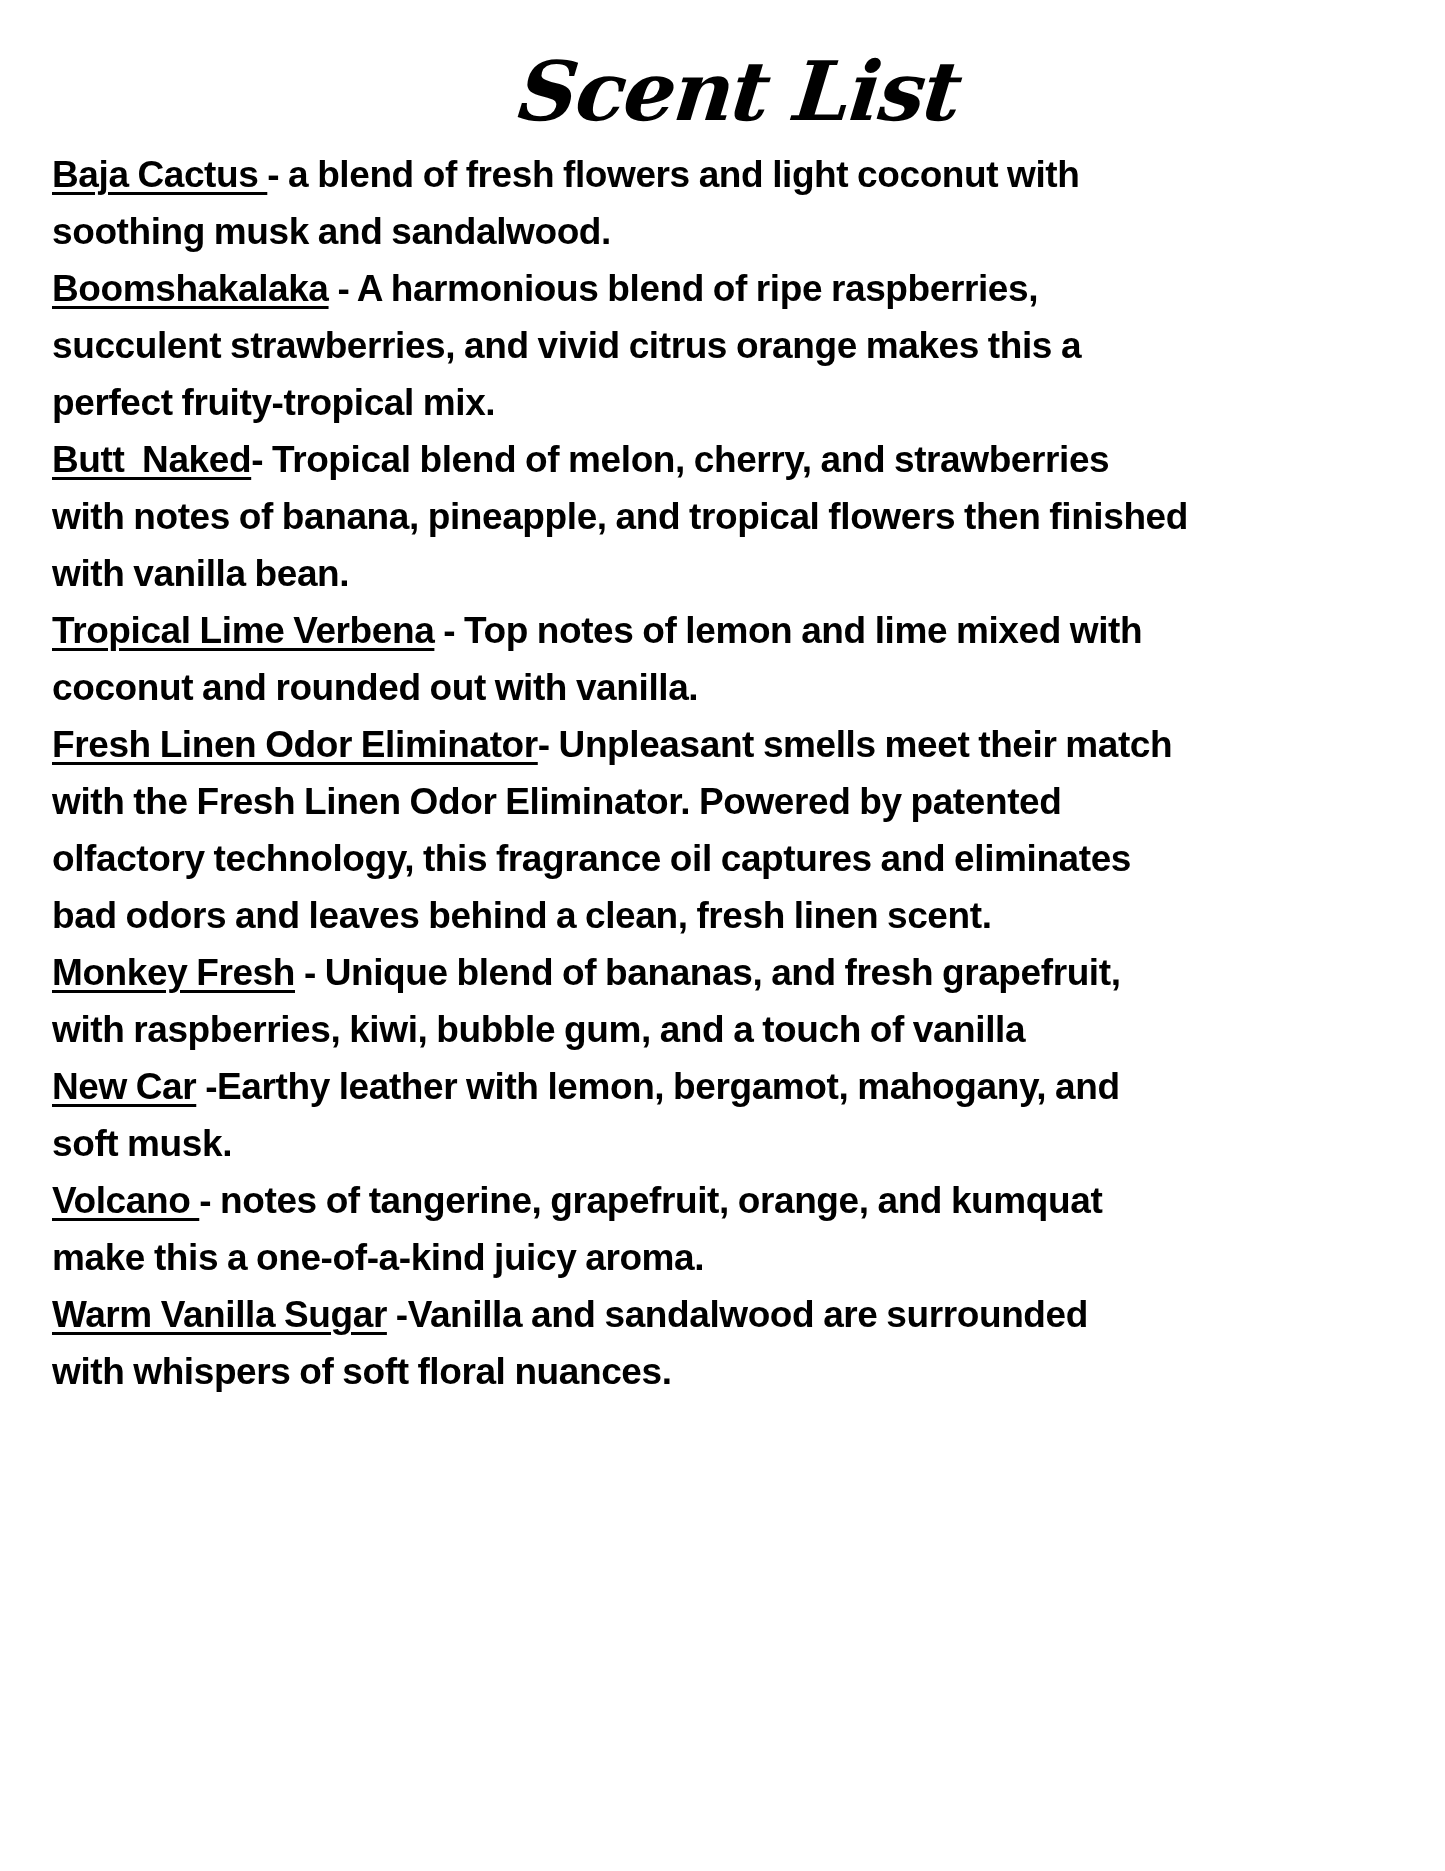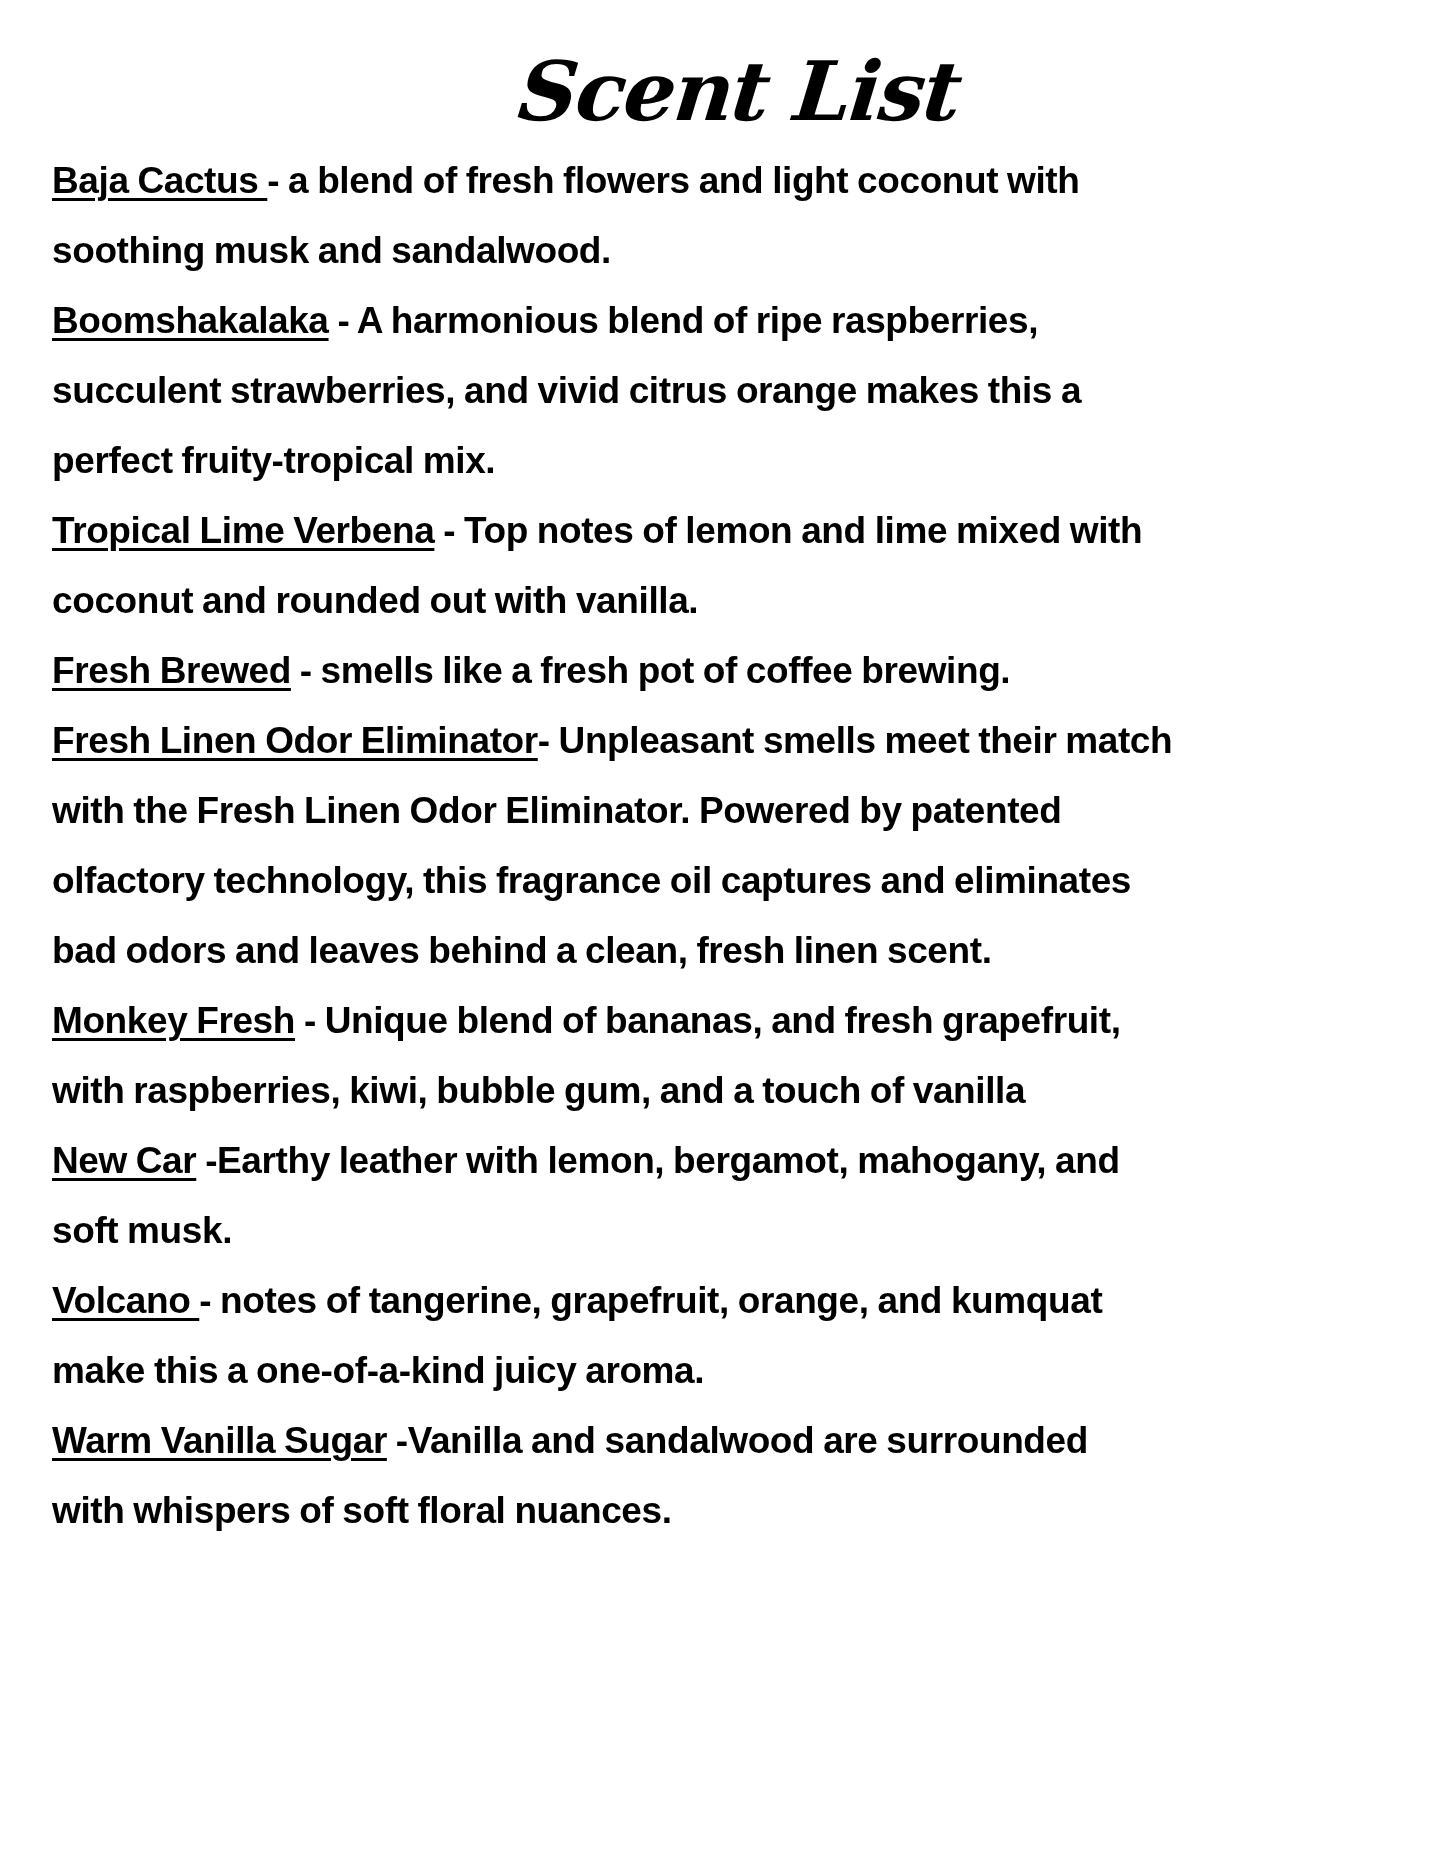--- a/index.html
+++ b/index.html
@@ -30,21 +30,21 @@
     line-height: 1.1;
     letter-spacing: -2px;
     transform: skewX(-6deg);
   }
   .scent-list {
     max-width: 1375px;
   }
   .entry {
     margin: 0;
     font-size: 37px;
-    line-height: 70px;
+    line-height: 57px;
     font-weight: 700;
     letter-spacing: -0.4px;
     word-spacing: -1px;
     white-space: pre-wrap;
   }
   .scent-name {
     text-decoration: underline;
     text-decoration-thickness: 3px;
     text-underline-offset: 5px;
   }
@@ -58,25 +58,27 @@
 
   <section class="scent-list">
 
     <p class="entry"><span class="scent-name">Baja Cactus </span><span class="scent-desc">- a blend of fresh flowers and light coconut with
 soothing musk and sandalwood.</span></p>
 
     <p class="entry"><span class="scent-name">Boomshakalaka</span><span class="scent-desc"> - A harmonious blend of ripe raspberries,
 succulent strawberries, and vivid citrus orange makes this a
 perfect fruity-tropical mix.</span></p>
 
+    <p class="entry"><span class="scent-name">Butt  Naked</span><span class="scent-desc">- Tropical blend of melon, cherry, and strawberries
+with notes of banana, pineapple, and tropical flowers then finished
+with vanilla bean.</span></p>
 
     <p class="entry"><span class="scent-name">Tropical Lime Verbena</span><span class="scent-desc"> - Top notes of lemon and lime mixed with
 coconut and rounded out with vanilla.</span></p>
 
-    <p class="entry"><span class="scent-name">Fresh Brewed</span><span class="scent-desc"> - smells like a fresh pot of coffee brewing.</span></p>
 
     <p class="entry"><span class="scent-name">Fresh Linen Odor Eliminator</span><span class="scent-desc">- Unpleasant smells meet their match
 with the Fresh Linen Odor Eliminator. Powered by patented
 olfactory technology, this fragrance oil captures and eliminates
 bad odors and leaves behind a clean, fresh linen scent.</span></p>
 
 
     <p class="entry"><span class="scent-name">Monkey Fresh</span><span class="scent-desc"> - Unique blend of bananas, and fresh grapefruit,
 with raspberries, kiwi, bubble gum, and a touch of vanilla</span></p>
 

